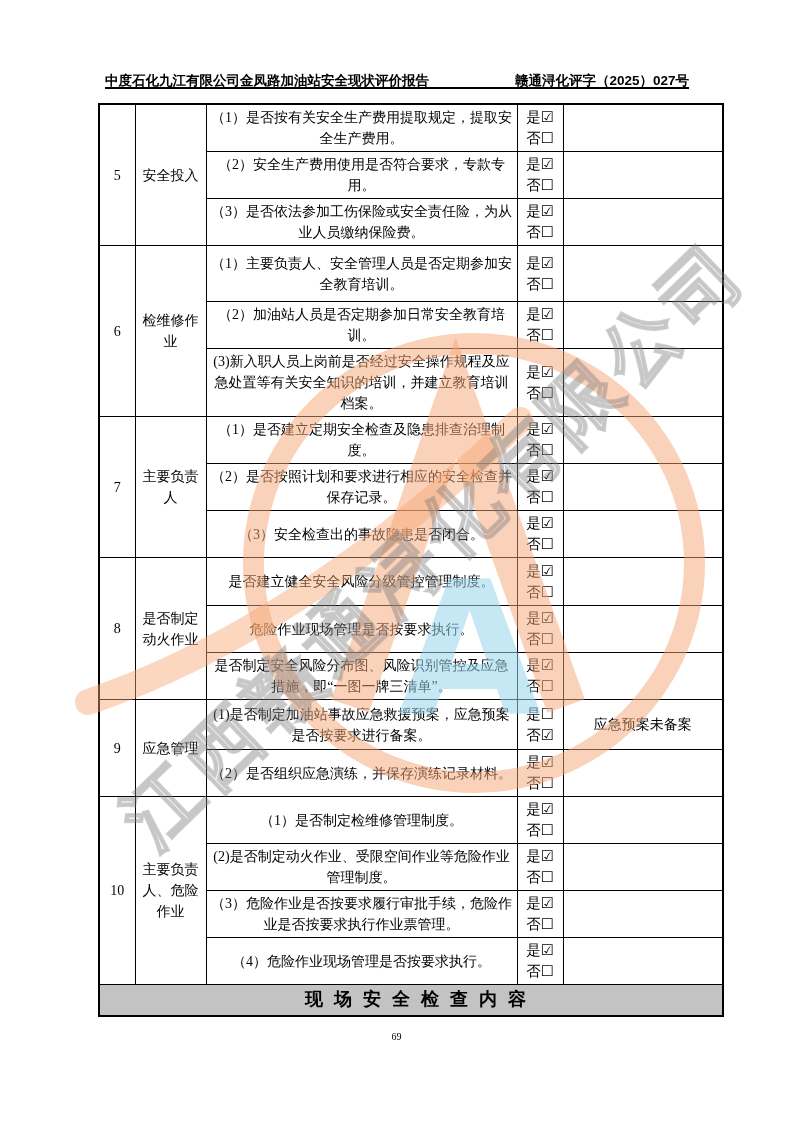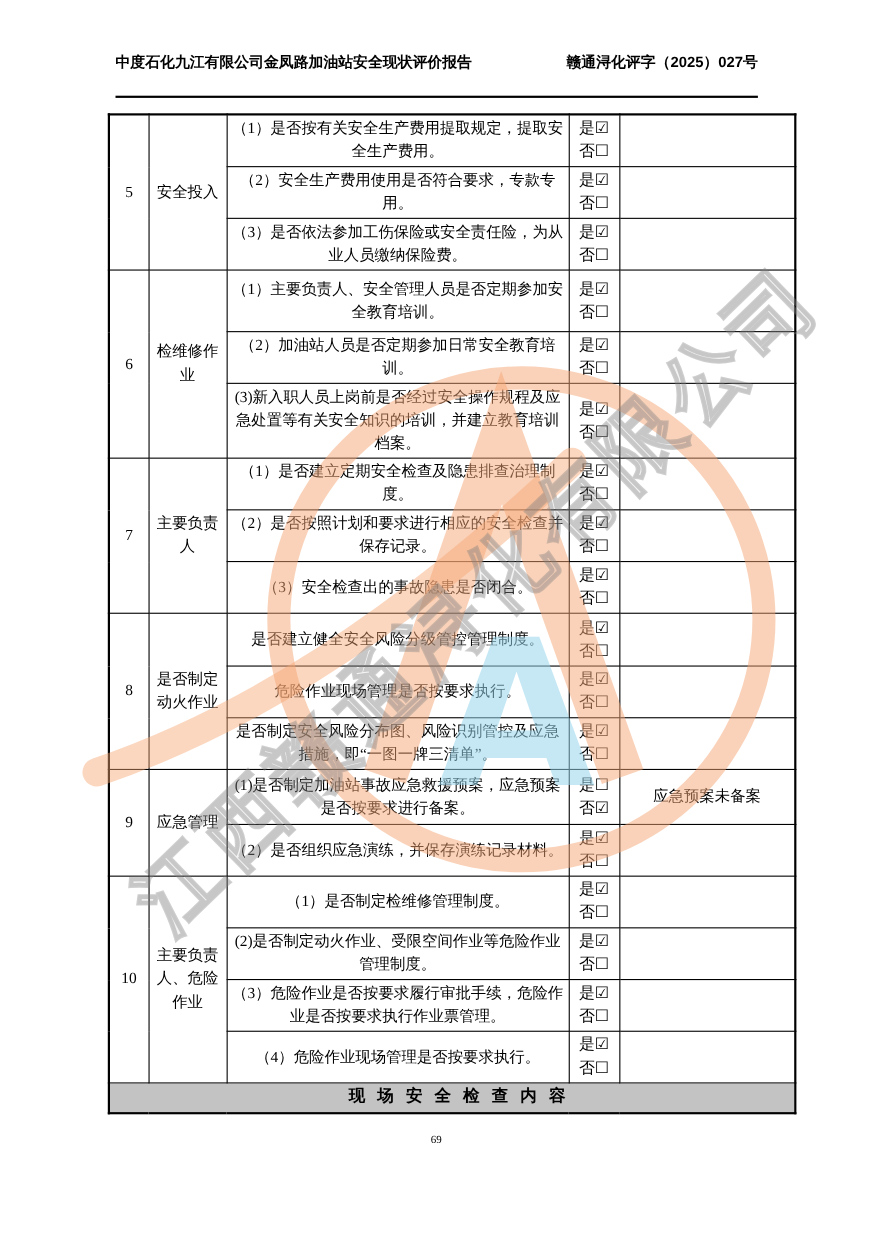--- a/index.html
+++ b/index.html
@@ -1,35 +1,35 @@
 <!DOCTYPE html>
 <html><head>
 <meta charset="utf-8">
 <style>
   html,body{margin:0;padding:0;background:#ffffff;}
   #page{position:relative;width:793px;height:1122px;background:#fff;overflow:hidden;
         font-family:"Liberation Serif","DejaVu Serif",serif;color:#000;}
   
-  .hdr{position:absolute;top:48px;left:105px;width:584px;display:flex;
+  .hdr{position:absolute;top:72px;left:105px;width:584px;display:flex;
        justify-content:space-between;align-items:flex-end;
        font-family:"Liberation Sans","DejaVu Sans",sans-serif;
        font-weight:bold;font-size:13.5px;}
   .hdr-rule{position:absolute;top:87px;left:105px;width:584px;border-top:2px solid #000;}
   
   table.chk{position:absolute;top:103px;left:98px;width:624px;border-collapse:collapse;
             table-layout:fixed;border:2px solid #000;}
   table.chk td{border:1px solid #000;font-size:14px;line-height:1.5;
                text-align:center;vertical-align:middle;padding:2px 4px;
                overflow:hidden;word-break:break-all;}
   td.c-no{font-family:"Liberation Serif",serif;font-size:15px;}
   td.c-q{padding:2px 8px;}
   td.c-yn{text-align:left;padding:1px 2px 1px 5px;}
   .yn-line{white-space:nowrap;font-size:14.5px;line-height:1.45;
            font-family:"Liberation Serif","DejaVu Sans",serif;}
-  tr.band td{background:#c3c3c3;font-weight:bold;font-size:15px;
+  tr.band td{background:#c3c3c3;font-weight:bold;font-size:18px;
              letter-spacing:11px;padding:1px 0 2px 20px;}
   
   .pageno{position:absolute;top:1031px;left:0;width:100%;text-align:center;
           font-size:10px;}
   
   .wm{position:absolute;inset:0;pointer-events:none;z-index:5;}
   .wm-ring{position:absolute;left:243px;top:333px;width:420px;height:418px;
            border:21px solid rgba(246,166,116,0.50);border-radius:50%;}
   .wm-svg{position:absolute;left:0;top:0;}
   .wm-blue{position:absolute;left:398px;top:558px;font-size:185px;font-weight:bold;

